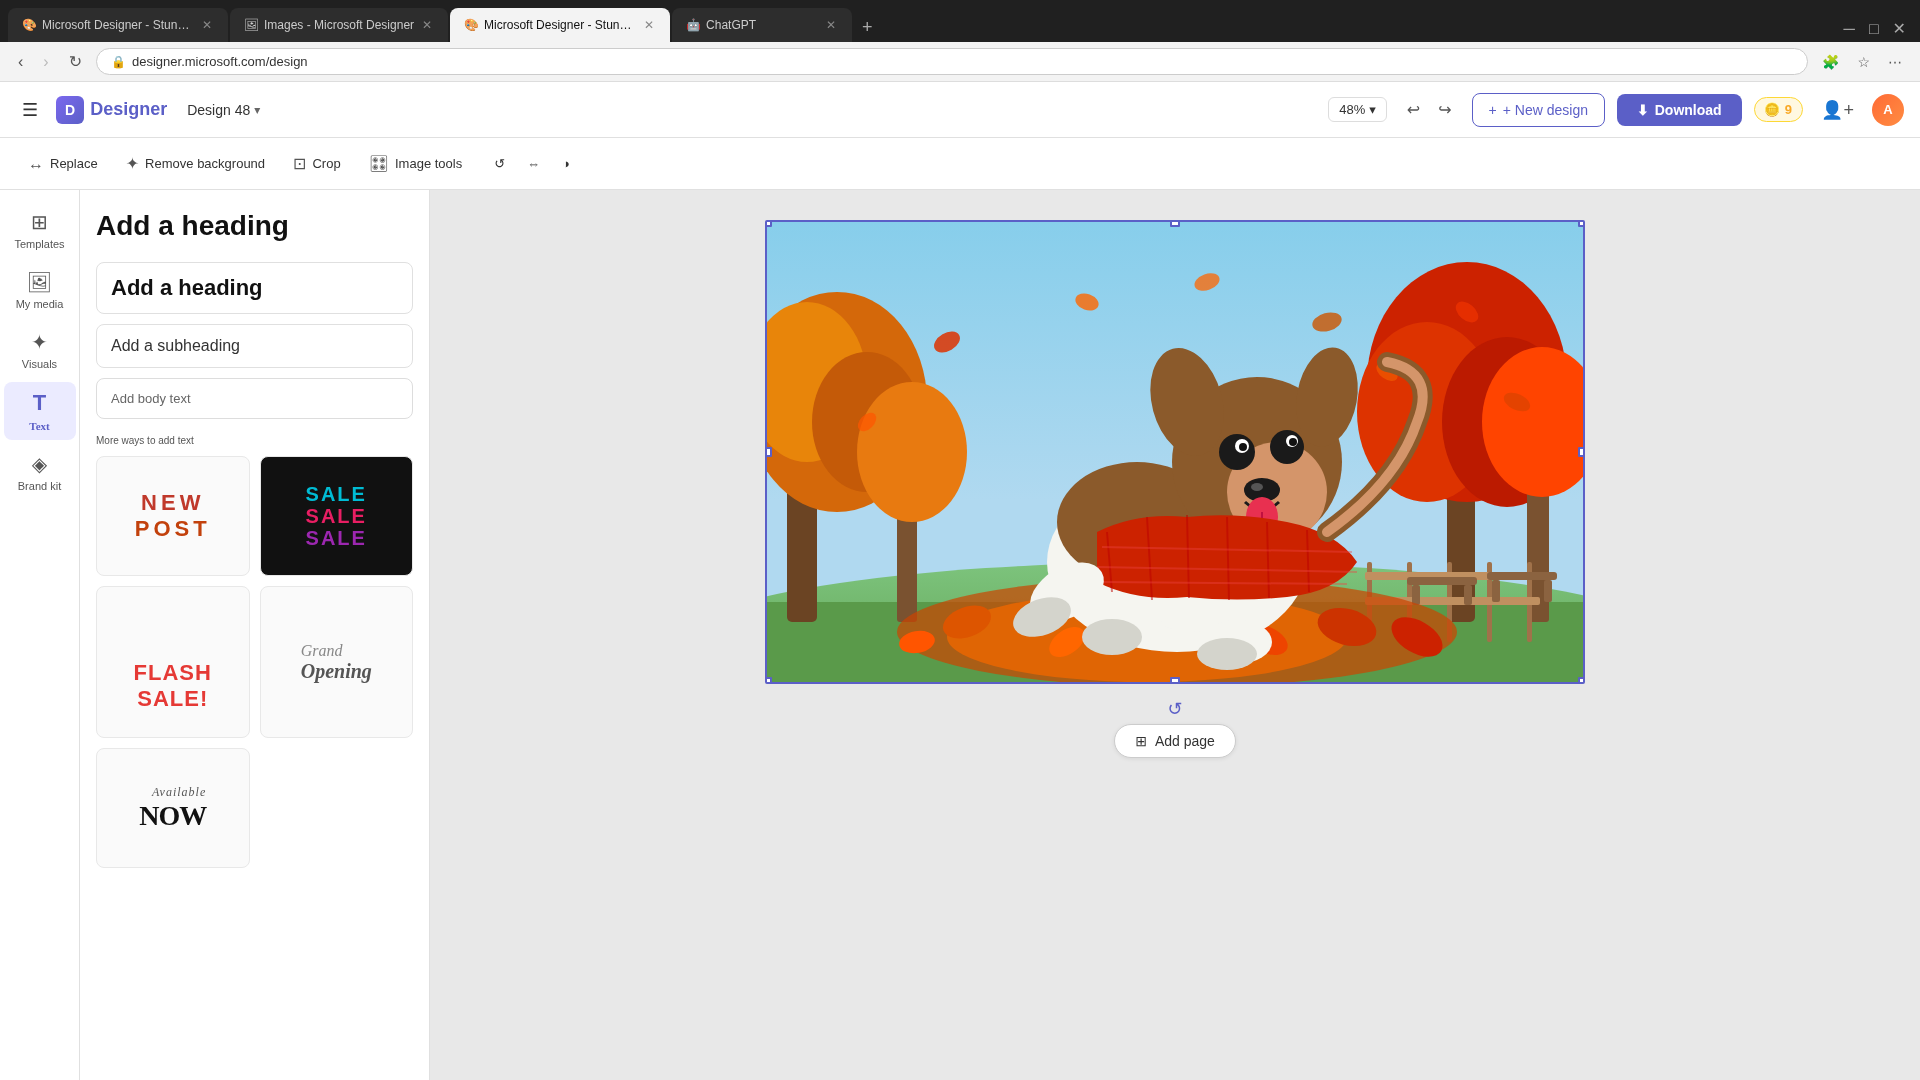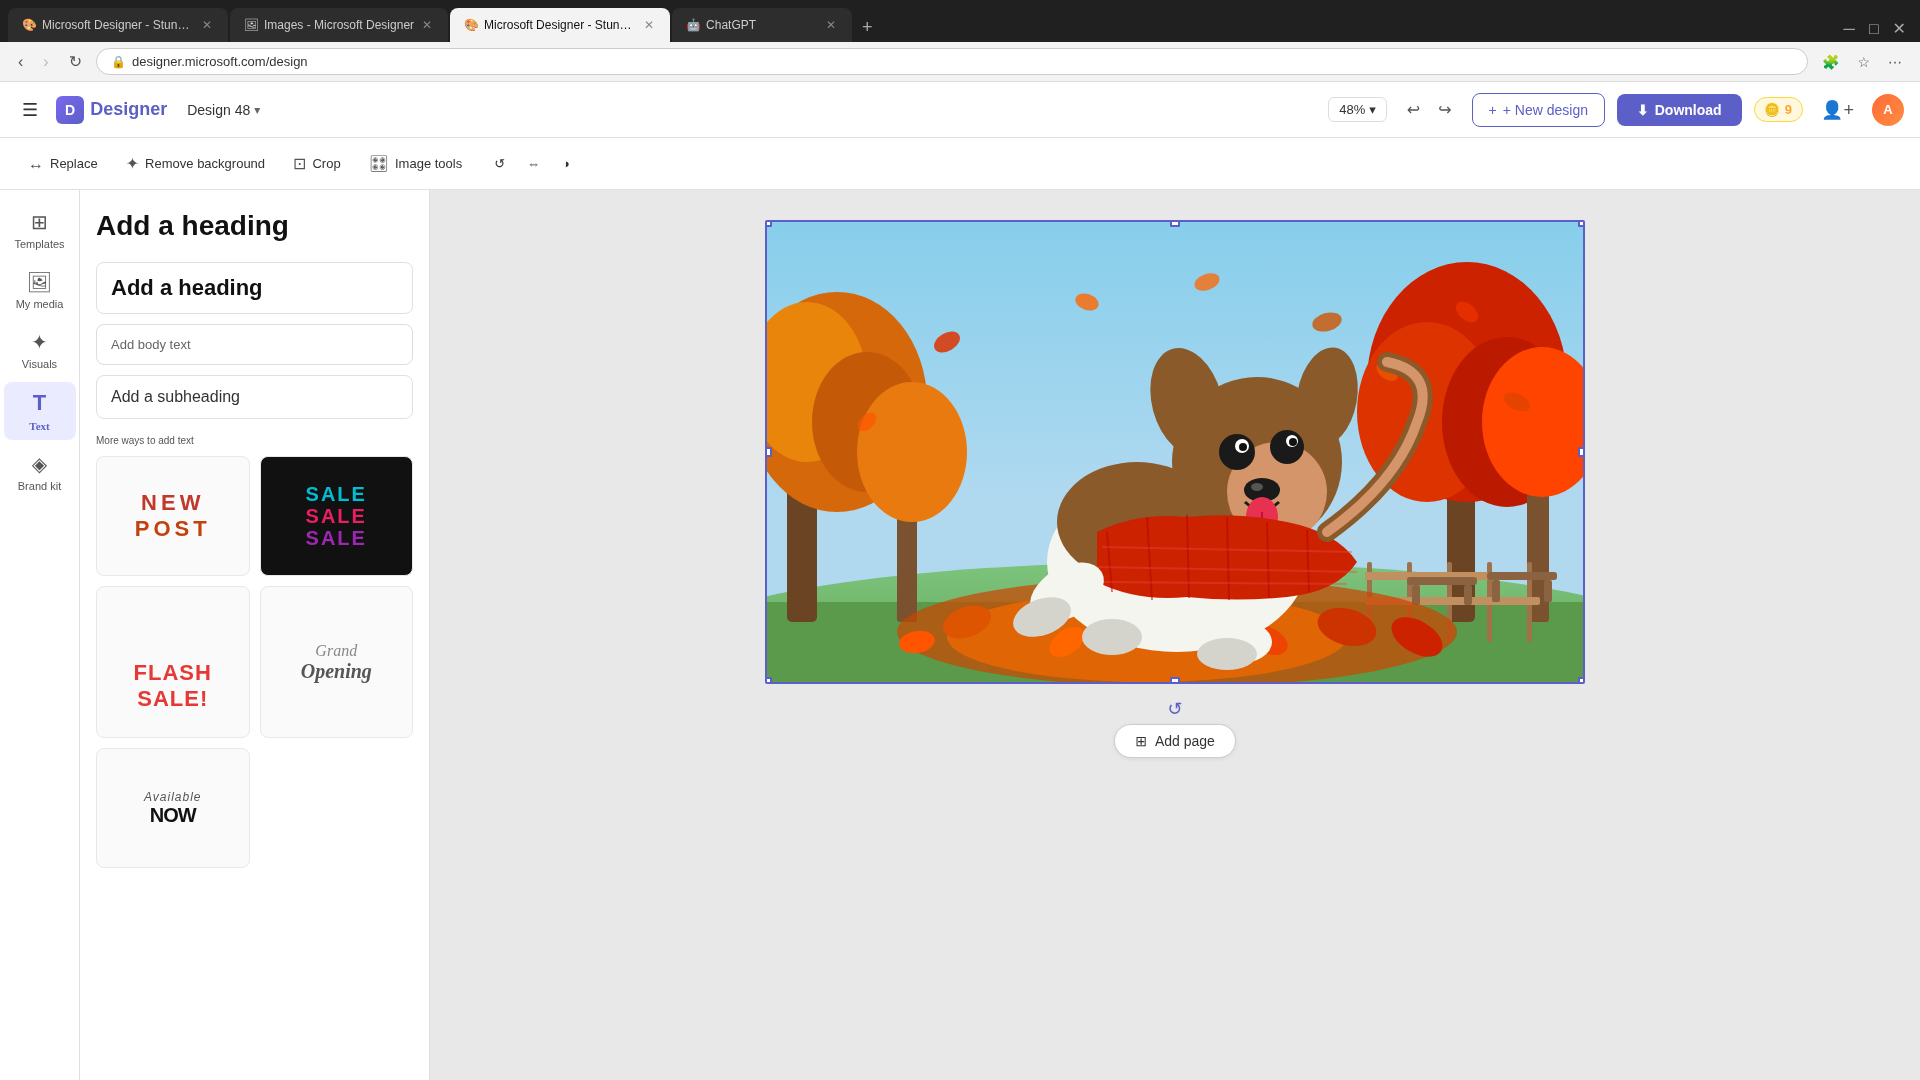--- a/index.html
+++ b/index.html
@@ -95,28 +95,28 @@
     
     .sale-stacked { text-align: center; line-height: 1.1; }
     .sale-line1 { font-size: 20px; font-weight: 900; color: #00bcd4; letter-spacing: 2px; }
     .sale-line2 { font-size: 20px; font-weight: 900; color: #e91e63; letter-spacing: 2px; }
     .sale-line3 { font-size: 20px; font-weight: 900; color: #9c27b0; letter-spacing: 2px; }
 
     
     .flash-sale-text { font-size: 22px; font-weight: 900; color: #e53935; letter-spacing: 1px; text-align: center; margin-top: 48px; }
 
     
-    .grand-opening-text { font-family: 'Georgia', serif; text-align: center; }
+    .grand-opening-text { font-family: 'Georgia', serif; text-align: left; }
     .grand-opening-line1 { font-size: 16px; font-style: italic; color: #888; }
     .grand-opening-line2 { font-size: 20px; font-weight: 700; font-style: italic; color: #555; }
 
     
-    .available-now-text { text-align: center; }
+    .available-now-text { text-align: right; font-family: Liberation Serif, serif; }
     .available-now-line1 { font-size: 12px; color: #555; font-style: italic; letter-spacing: 1px; }
-    .available-now-line2 { font-size: 20px; font-weight: 900; color: #111; letter-spacing: -1px; }
+    .available-now-line2 { font-size: 28px; font-weight: 900; color: #111; letter-spacing: -1px; }
   </style>
 </head>
 <body>
 
 <div>
 
   <div class="tab-bar">
     <div class="tab">
       <span class="tab-favicon">🎨</span>
       <span class="tab-title">Microsoft Designer - Stunning...</span>
@@ -252,26 +252,26 @@
       </div>
     </div>
 
     <div class="side-panel">
       <h1>Add a heading</h1>
 
       <div class="text-option">
         <span class="text-heading">Add a heading</span>
       </div>
 
+      <div class="text-option">
+        <span class="text-subheading">Add a subheading</span>
+      </div>
+
       <div class="text-option text-body">
         <span>Add body text</span>
-      </div>
-
-      <div class="text-option">
-        <span class="text-subheading">Add a subheading</span>
       </div>
 
       <p class="more-ways-label">More ways to add text</p>
 
       <div class="text-templates-grid">
 
         <div class="text-template-card">
           <div class="new-post-text">
             <div class="new-post-line1">NEW</div>
             <div class="new-post-line2">POST</div>

